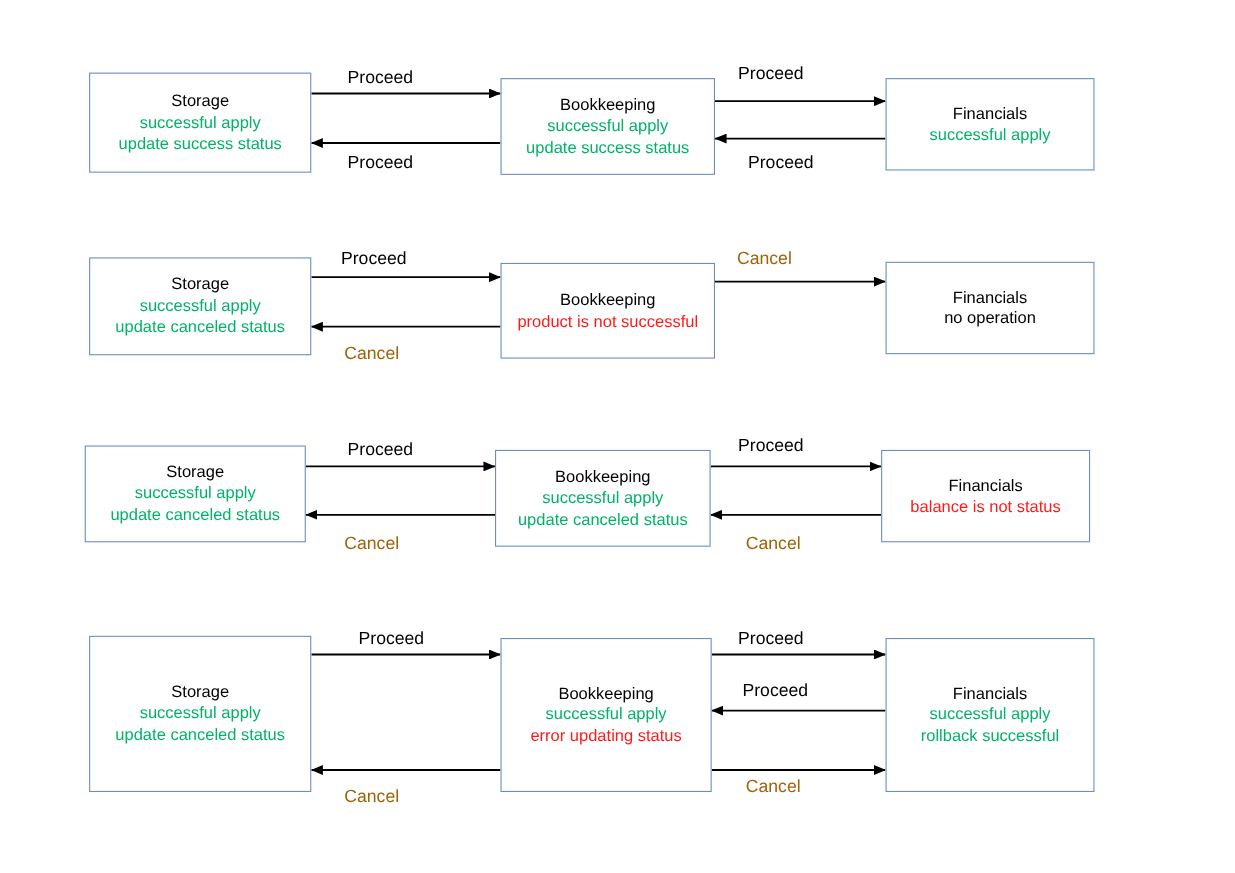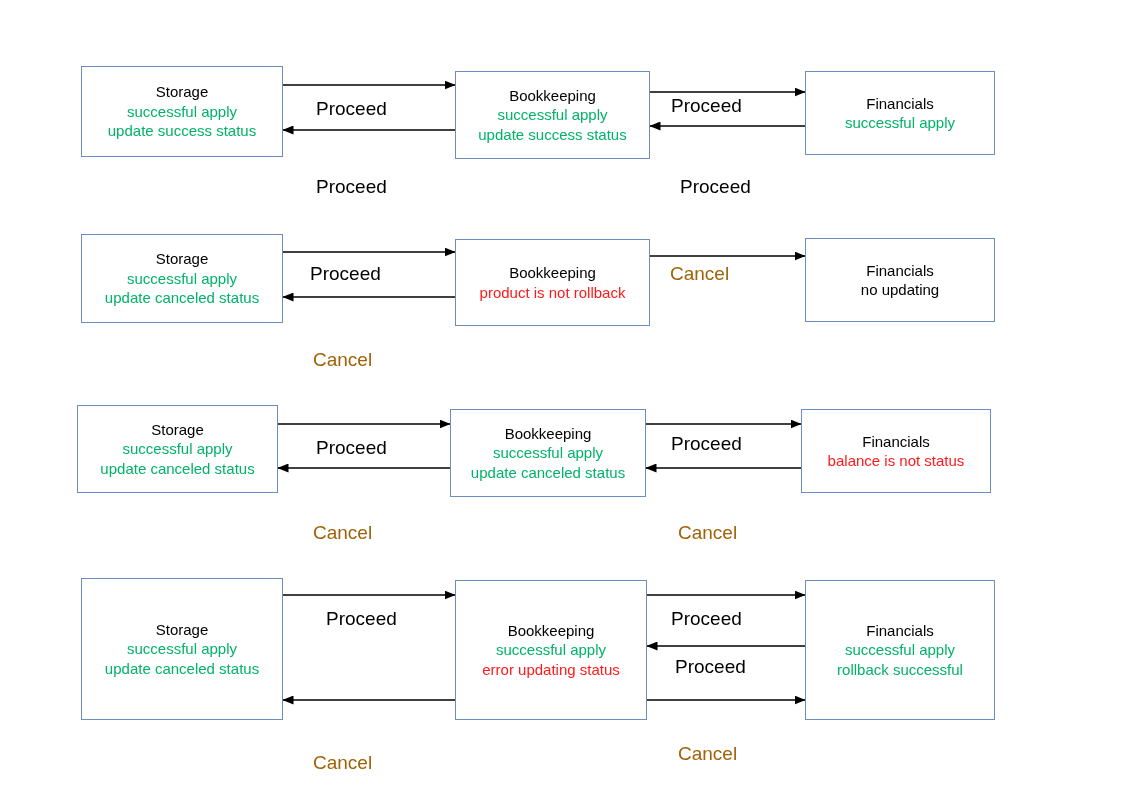--- a/index.html
+++ b/index.html
@@ -49,24 +49,23 @@
   .node .ln {
     font-size: 15px;
     white-space: nowrap;
   }
   .ln.ok { color: #00b368; }
   .ln.err { color: #ff1a1a; }
   .ln.neutral { color: #000000; }
 
   .edge-label {
     position: absolute;
-    font-size: 19px;
+    font-size: 16px;
     white-space: nowrap;
     line-height: 1;
-    margin-top: 36px;
   }
   .edge-label.proceed { color: #000000; }
   .edge-label.cancel { color: #a16207; }
 </style>
 </head>
 <body>
 
 <div id="diagram-canvas">
   <svg class="edge-layer" viewBox="0 0 1123 794">
     <defs>
@@ -111,25 +110,25 @@
         <div class="ttl">Financials</div>
         <div class="ln ok">successful apply</div>
       </div>
       <div class="node" style="left: 81px; top: 234px; width: 202px; height: 89px;">
         <div class="ttl">Storage</div>
         <div class="ln ok">successful apply</div>
         <div class="ln ok">update canceled status</div>
       </div>
       <div class="node" style="left: 455px; top: 239px; width: 195px; height: 87px;">
         <div class="ttl">Bookkeeping</div>
-        <div class="ln err">product is not rollback</div>
+        <div class="ln err">product is not successful</div>
       </div>
       <div class="node" style="left: 805px; top: 238px; width: 190px; height: 84px;">
         <div class="ttl">Financials</div>
-        <div class="ln neutral">no updating</div>
+        <div class="ln neutral">no operation</div>
       </div>
       <div class="node" style="left: 77px; top: 405px; width: 201px; height: 88px;">
         <div class="ttl">Storage</div>
         <div class="ln ok">successful apply</div>
         <div class="ln ok">update canceled status</div>
       </div>
       <div class="node" style="left: 450px; top: 409px; width: 196px; height: 88px;">
         <div class="ttl">Bookkeeping</div>
         <div class="ln ok">successful apply</div>
         <div class="ln ok">update canceled status</div>

